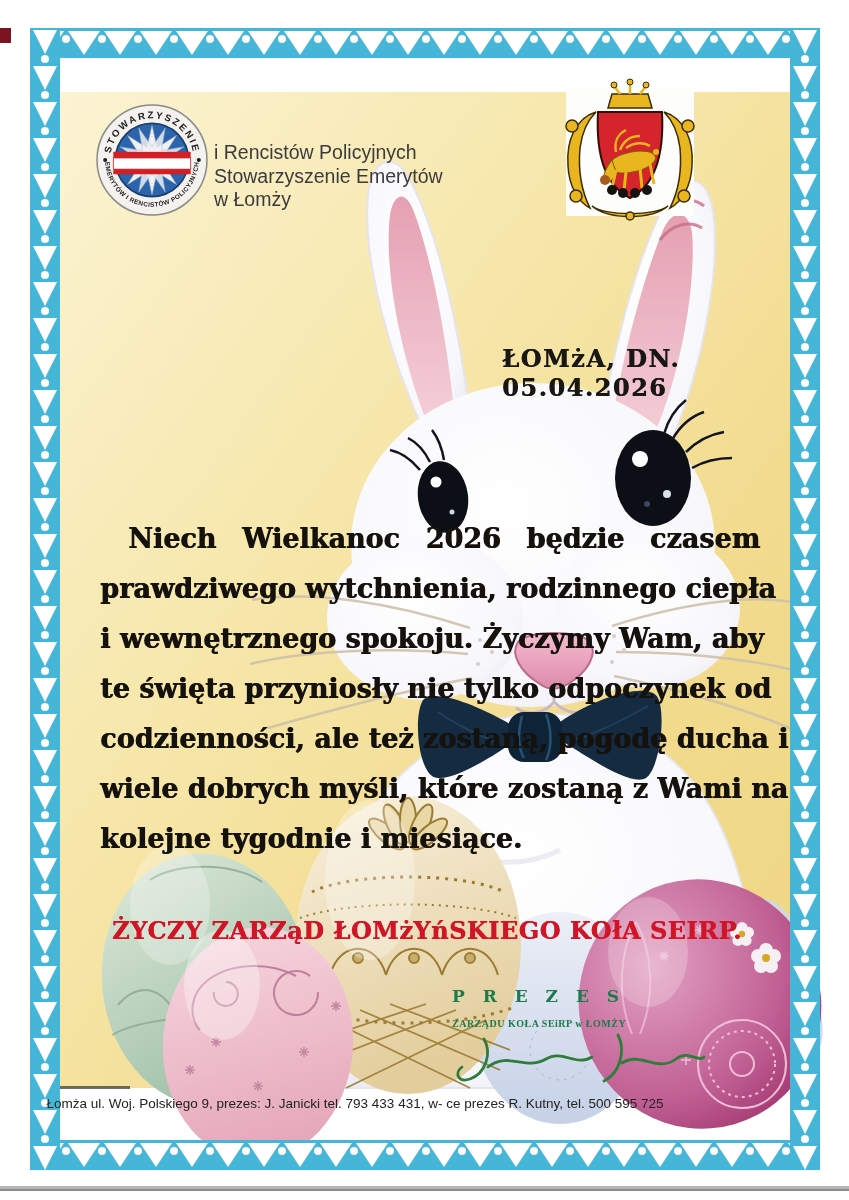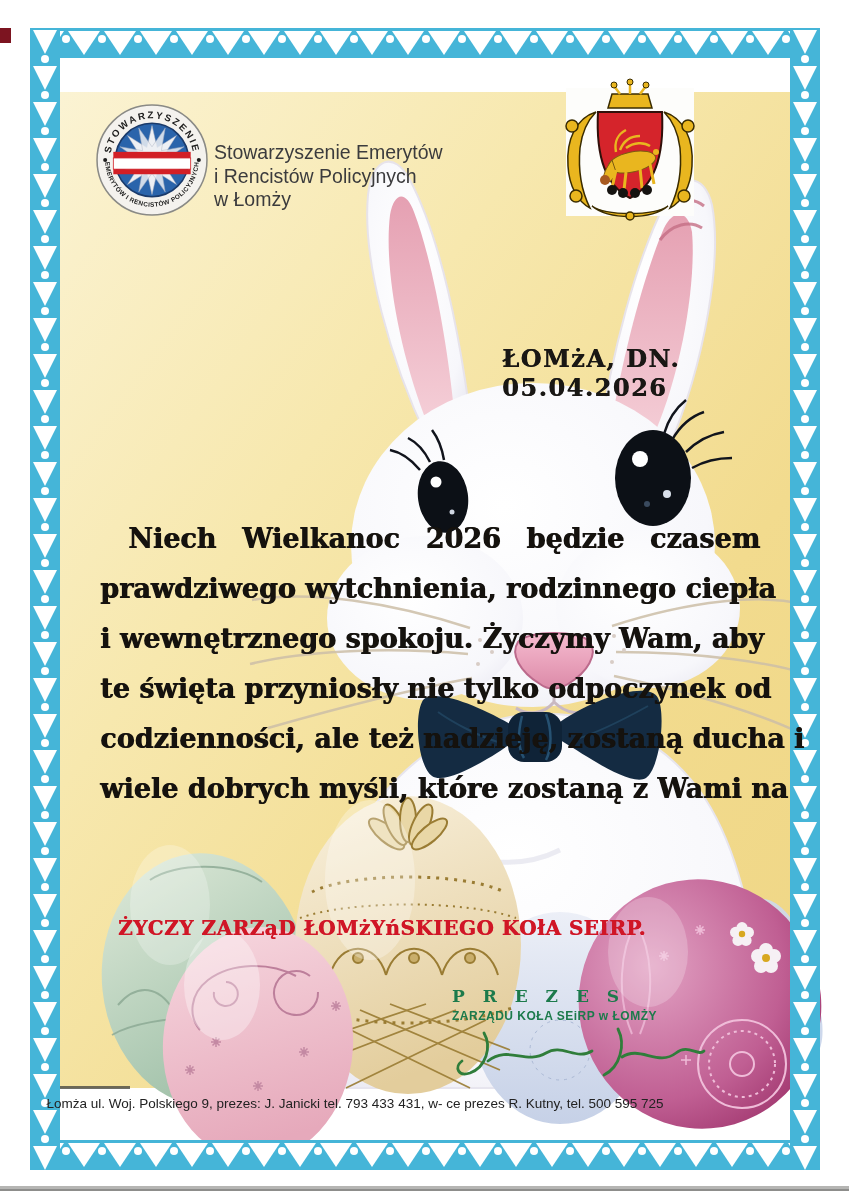--- a/index.html
+++ b/index.html
@@ -15,26 +15,26 @@
              letter-spacing:1.5px;color:#191714;z-index:6;text-shadow:.5px 0 0 #191714;margin-left:12px;}
 
   
   .greeting{left:100px;top:514px;width:660px;z-index:6;font-family:"DejaVu Serif",serif;
             font-weight:700;font-size:27px;color:#15120e;}
   .greeting .gl{height:50px;line-height:50px;text-align:justify;text-align-last:justify;
                 text-shadow:.8px 0 0 #15120e;white-space:nowrap;text-justify:inter-word;}
   .greeting .gl.first{padding-left:28px;width:632px;}
   .greeting .gl.last{text-align-last:left;}
 
-  .wisher{left:118px;top:916px;z-index:6;font-family:"DejaVu Serif",serif;font-weight:700;
-          font-size:20px;color:#d01626;letter-spacing:.5px;text-shadow:.5px 0 0 #d01626;}
+  .wisher{left:112px;top:916px;z-index:6;font-family:"DejaVu Serif",serif;font-weight:700;
+          font-size:24px;color:#d01626;letter-spacing:.5px;text-shadow:.5px 0 0 #d01626;}
 
   .sig-block{left:452px;top:986px;width:276px;z-index:6;text-align:left;color:#1c7a4b;}
   .sig-title{font-family:"DejaVu Serif",serif;font-weight:700;font-size:17px;letter-spacing:6px;}
-  .sig-subtitle{font-family:Liberation Sans, sans-serif;font-weight:700;font-size:12px;letter-spacing:.5px;margin-top:3px;}
+  .sig-subtitle{font-family:Liberation Serif, serif;font-weight:700;font-size:10px;letter-spacing:.5px;margin-top:12px;}
   .sig-name{font-family:"DejaVu Serif",serif;font-style:italic;font-size:20px;color:#2c9058;margin-top:-10px;}
 
   .footer{left:0;top:1096px;width:710px;text-align:center;z-index:6;font-size:13.5px;color:#222;}
 
   
   .scanlines{left:60px;top:92px;width:730px;height:996px;z-index:2;pointer-events:none;
      background:repeating-linear-gradient(0deg, rgba(255,255,255,.16) 0 1px, rgba(255,255,255,0) 1px 7px);}
 </style>
 </head>
 <body>
@@ -358,34 +358,35 @@
       </text>
       <text font-size="6.3" letter-spacing="0.4">
         <textPath href="#ringBotPath" startOffset="50%" text-anchor="middle">EMERYTÓW I RENCISTÓW POLICYJNYCH</textPath>
       </text>
     </g>
     <circle cx="10" cy="56" r="2" fill="#1d1d1d"></circle>
       <circle cx="102" cy="56" r="2" fill="#1d1d1d"></circle>
   </svg>
 
   <div class="abs org-name">
+    <div>i Rencistów Policyjnych</div>
     <div>Stowarzyszenie Emerytów</div>
-    <div>i Rencistów Policyjnych</div>
     <div>w Łomży</div>
   </div>
 
   <div class="abs date-line">ŁOMżA, DN. 05.04.2026</div>
 
   <div class="abs greeting">
     <div class="gl first">Niech Wielkanoc 2026 będzie czasem</div>
     <div class="gl">prawdziwego wytchnienia, rodzinnego ciepła</div>
     <div class="gl">i wewnętrznego spokoju. Życzymy Wam, aby</div>
     <div class="gl">te święta przyniosły nie tylko odpoczynek od</div>
-    <div class="gl">codzienności, ale też nadzieję, zostaną ducha i</div>
+    <div class="gl">codzienności, ale też zostaną, pogodę ducha i</div>
     <div class="gl">wiele dobrych myśli, które zostaną z Wami na</div>
+    <div class="gl last">kolejne tygodnie i miesiące.</div>
   </div>
 
   <div class="abs wisher">ŻYCZY ZARZąD ŁOMżYńSKIEGO KOłA SEIRP.</div>
 
   <div class="abs sig-block">
     <div class="sig-title">P R E Z E S</div>
     <div class="sig-subtitle">ZARZĄDU KOŁA SEiRP  w ŁOMŻY</div>
     <svg width="256" height="58" viewBox="0 0 256 58">
       <g stroke="#2f7d3a" stroke-width="2.8" fill="none" stroke-linecap="round">
         <path d="M32,10 C40,24 34,44 18,50 C6,54 2,44 10,38"></path>

